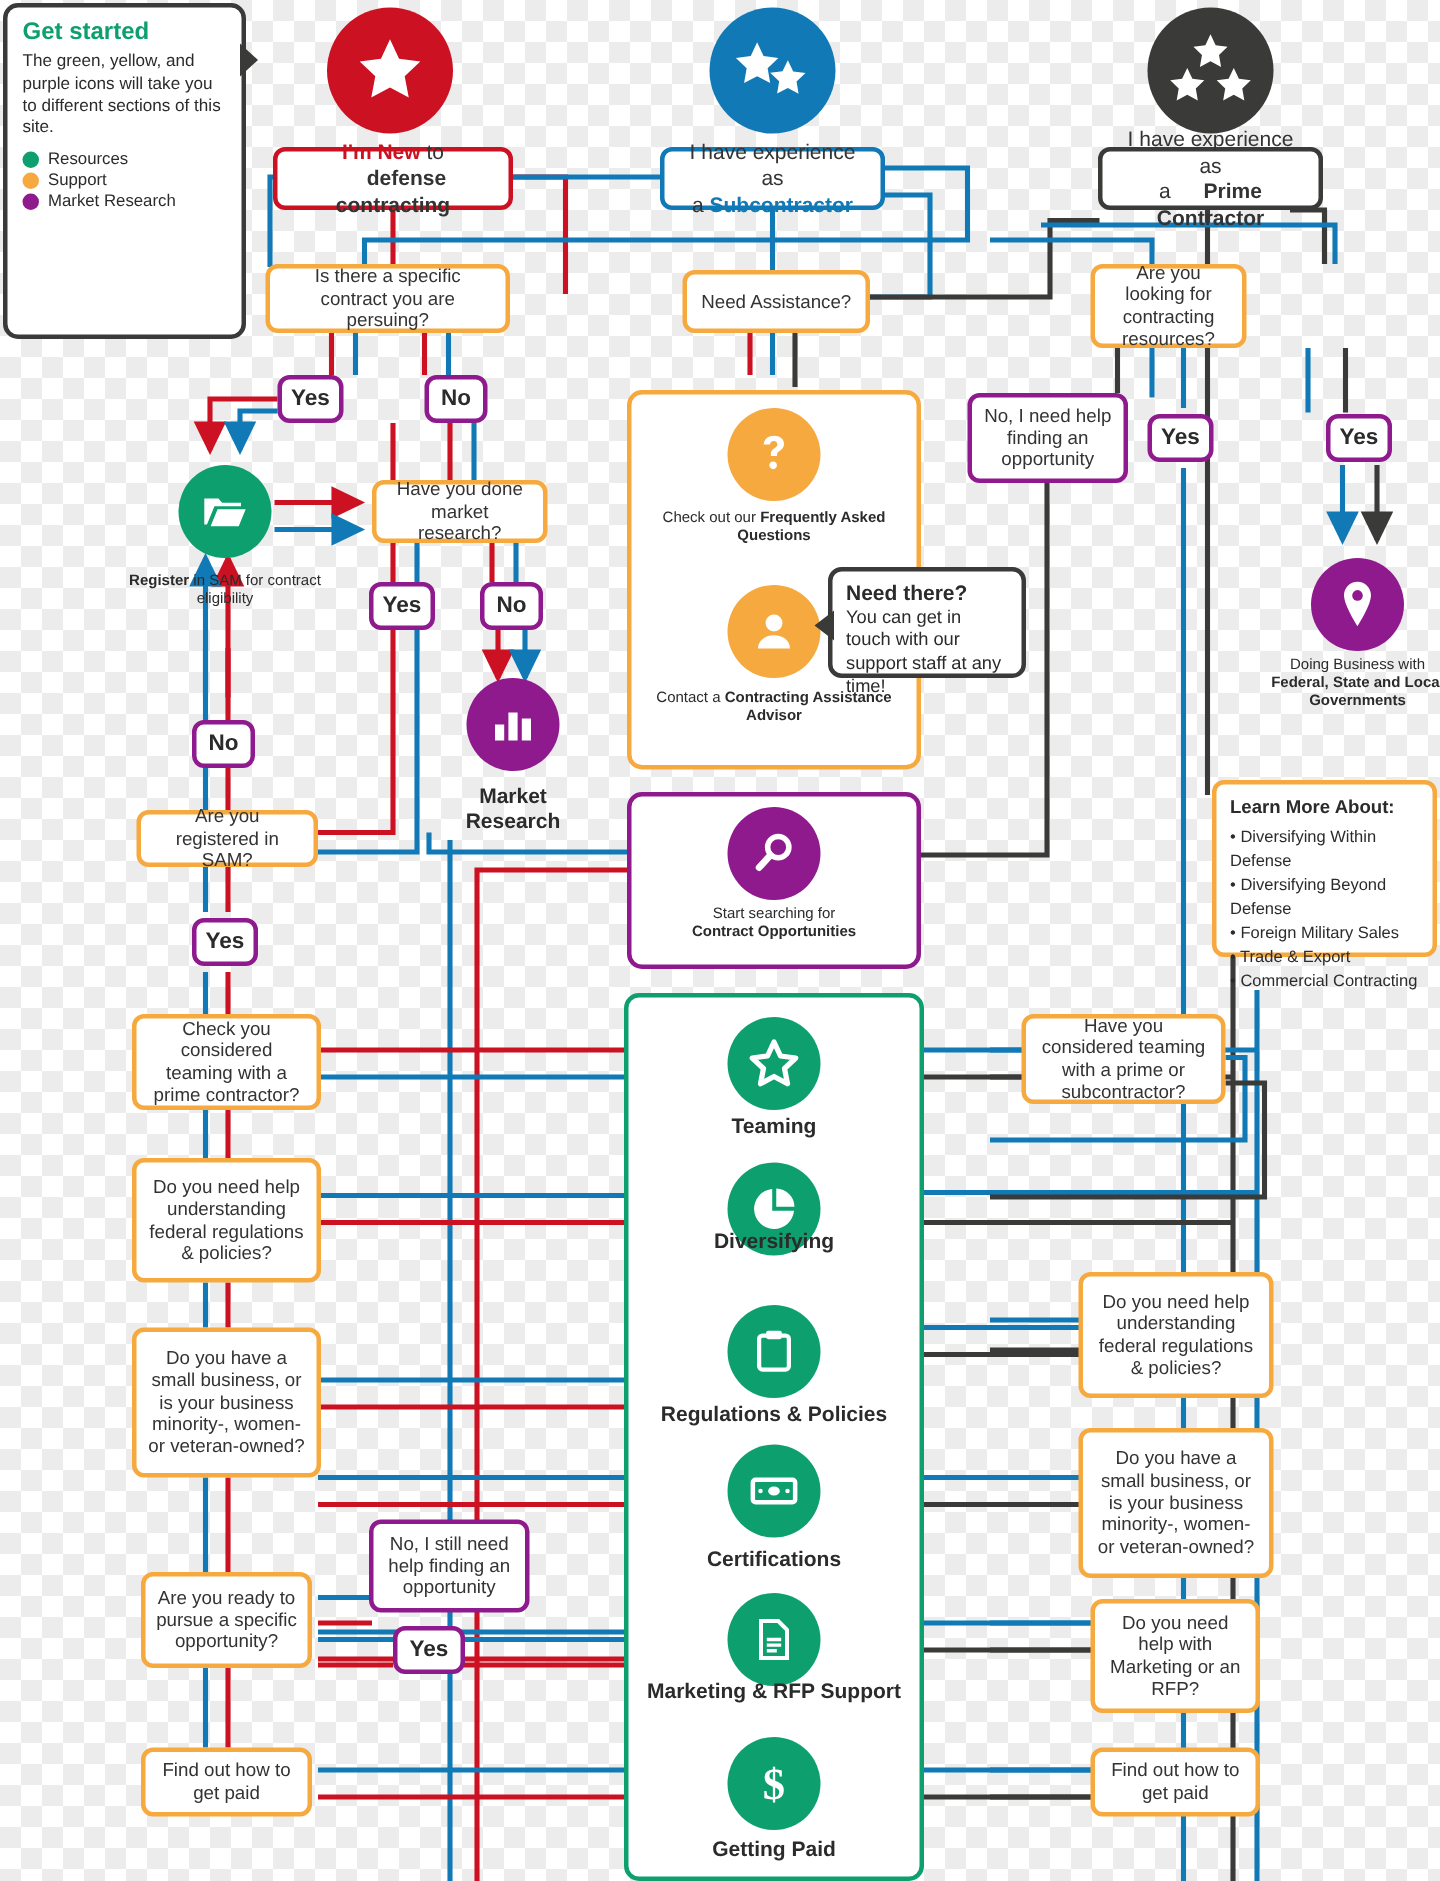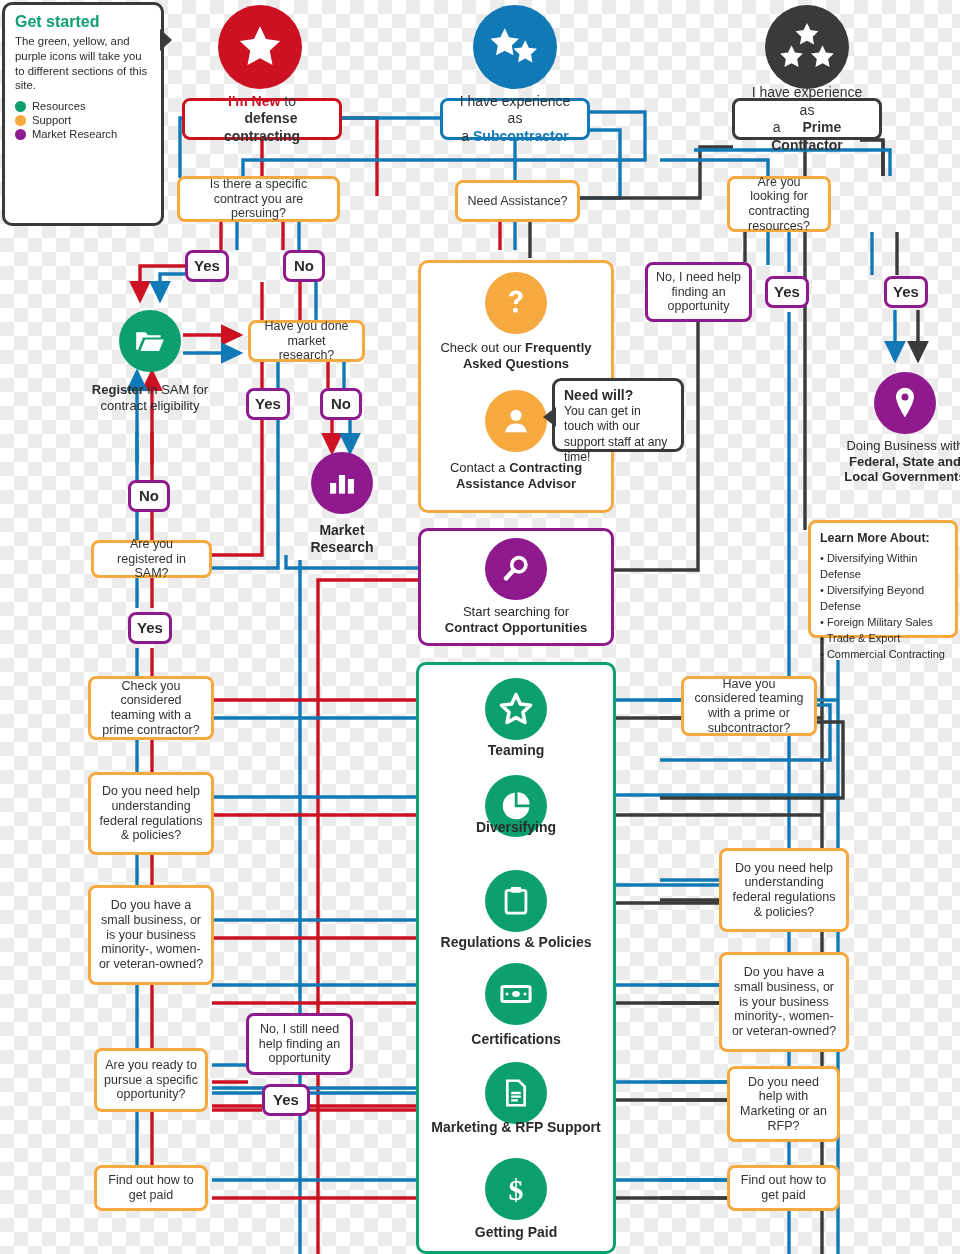--- a/index.html
+++ b/index.html
@@ -24,21 +24,21 @@
   .legend{position:absolute;left:2px;top:2px;width:162px;height:224px;background:#fff;
           border:3px solid #3a3a38;border-radius:10px;padding:8px 10px;box-sizing:border-box;}
   .legend h1{margin:0 0 3px 0;font-size:16px;color:#0da06e;}
   .legend p{margin:0 0 7px 0;font-size:11.4px;color:#2b2b2b;line-height:1.3;}
   .legend .row{display:flex;align-items:center;gap:6px;font-size:11.2px;color:#2b2b2b;margin-bottom:2px;}
   .dot{width:11px;height:11px;border-radius:50%;display:inline-block;flex:none;}
   .legend .tail{position:absolute;right:-11px;top:24px;width:0;height:0;
       border-top:11px solid transparent;border-bottom:11px solid transparent;border-left:12px solid #3a3a38;}
 
   .circ{position:absolute;border-radius:50%;display:flex;align-items:center;justify-content:center;}
-  .cap{position:absolute;text-align:center;font-size:13px;color:#2b2b2b;line-height:1.2;}
+  .cap{position:absolute;text-align:center;font-size:10px;color:#2b2b2b;line-height:1.2;}
   .cap b{font-weight:bold;}
   .cap.big{font-size:14px;}
 
   .panel{position:absolute;box-sizing:border-box;border-radius:10px;background:transparent;}
   .panel.orange{border:3px solid #f5a93f;background:#fff;}
   .panel.purple{border:3px solid #8e1a8e;background:#fff;}
   .panel.green{border:3px solid #0da06e;background:#fff;}
 
   .bubble{position:absolute;background:#fff;border:3px solid #3a3a38;border-radius:9px;
           padding:6px 9px;box-sizing:border-box;font-size:12.2px;color:#2b2b2b;line-height:1.24;}
@@ -319,21 +319,21 @@
         <circle cx="12" cy="8" r="4" fill="#fff"></circle>
         <path fill="#fff" d="M4.5 20c0-3.8 3.4-6.2 7.5-6.2s7.5 2.4 7.5 6.2z"></path>
       </svg>
   </div>
   <div class="cap" style="left:424px;top:460px;width:184px;">
     <span>Contact a </span><b>Contracting Assistance Advisor</b>
   </div>
 
   <div class="bubble" style="left:552px;top:378px;width:132px;height:74px;">
     <span class="tail"></span>
-    <b>Need will?</b><br>
+    <b>Need there?</b><br>
     <span>You can get in touch with our support staff at any time!</span>
   </div>
 
   <div class="circ" style="left:119px;top:310px;width:62px;height:62px;background:#0da06e;">
     <svg width="36" height="36" viewBox="0 0 24 24">
         <path fill="#fff" d="M2.8 6.2h6.3l1.6 1.9h8.4v1.6H7.3L4 17.8H2.8zM5.6 18.6 8.7 11h12.5l-3.1 7.6z"></path>
       </svg>
   </div>
   <div class="cap" style="left:84px;top:382px;width:132px;">
     <b>Register</b><span> in SAM for contract eligibility</span>

